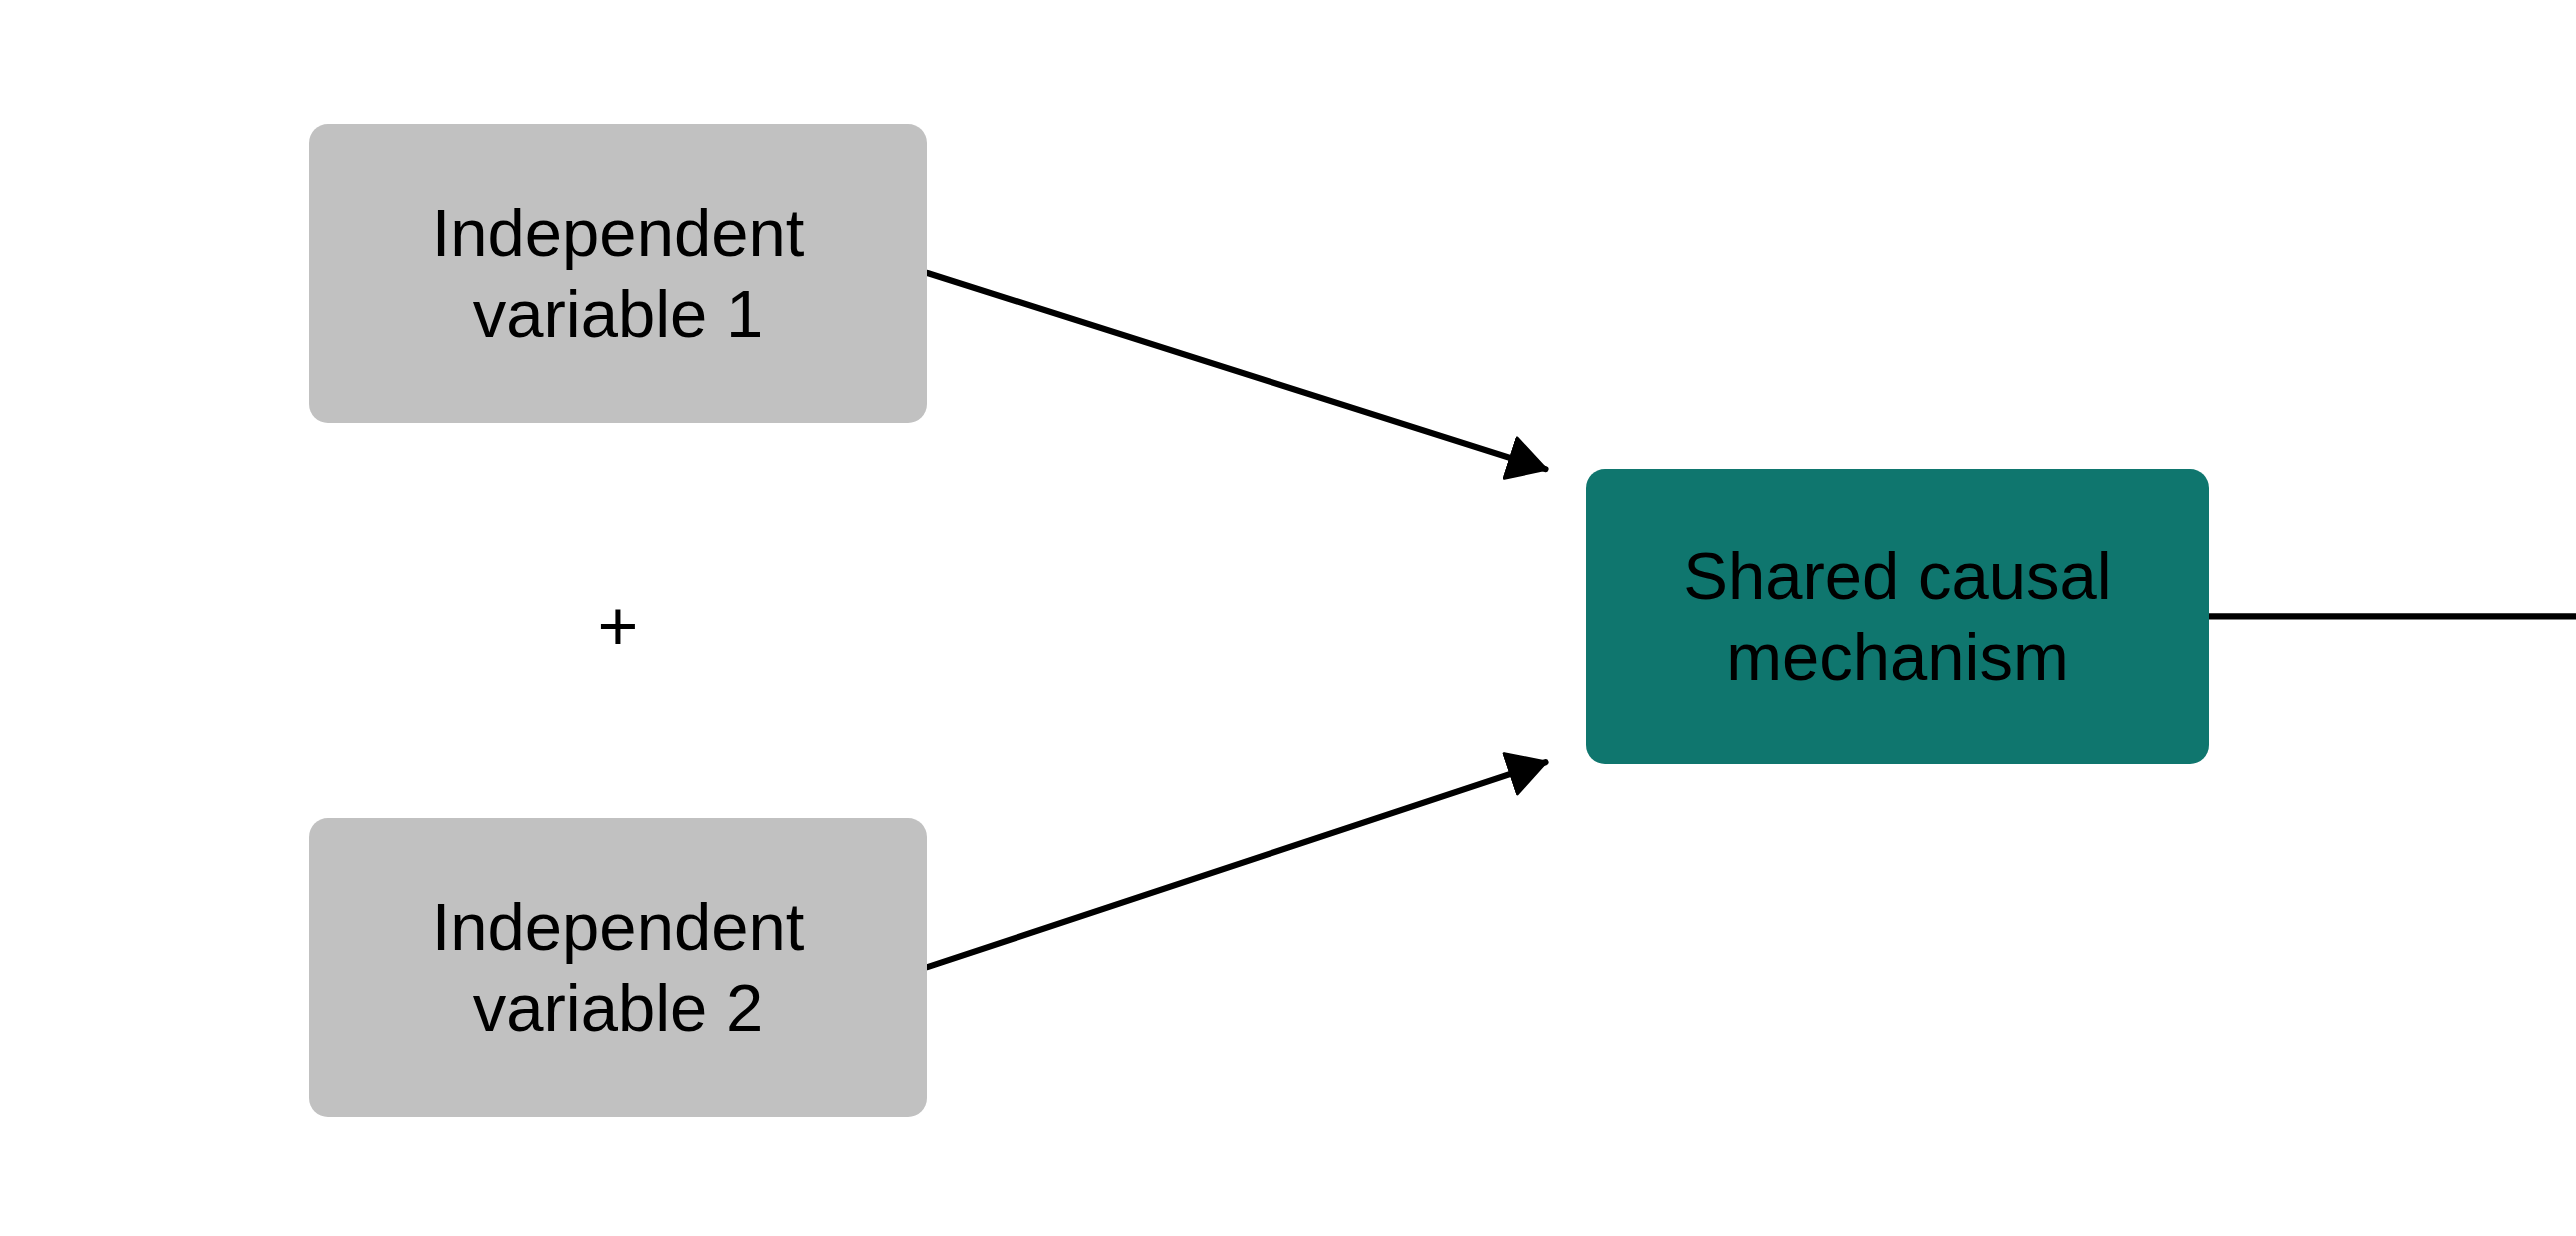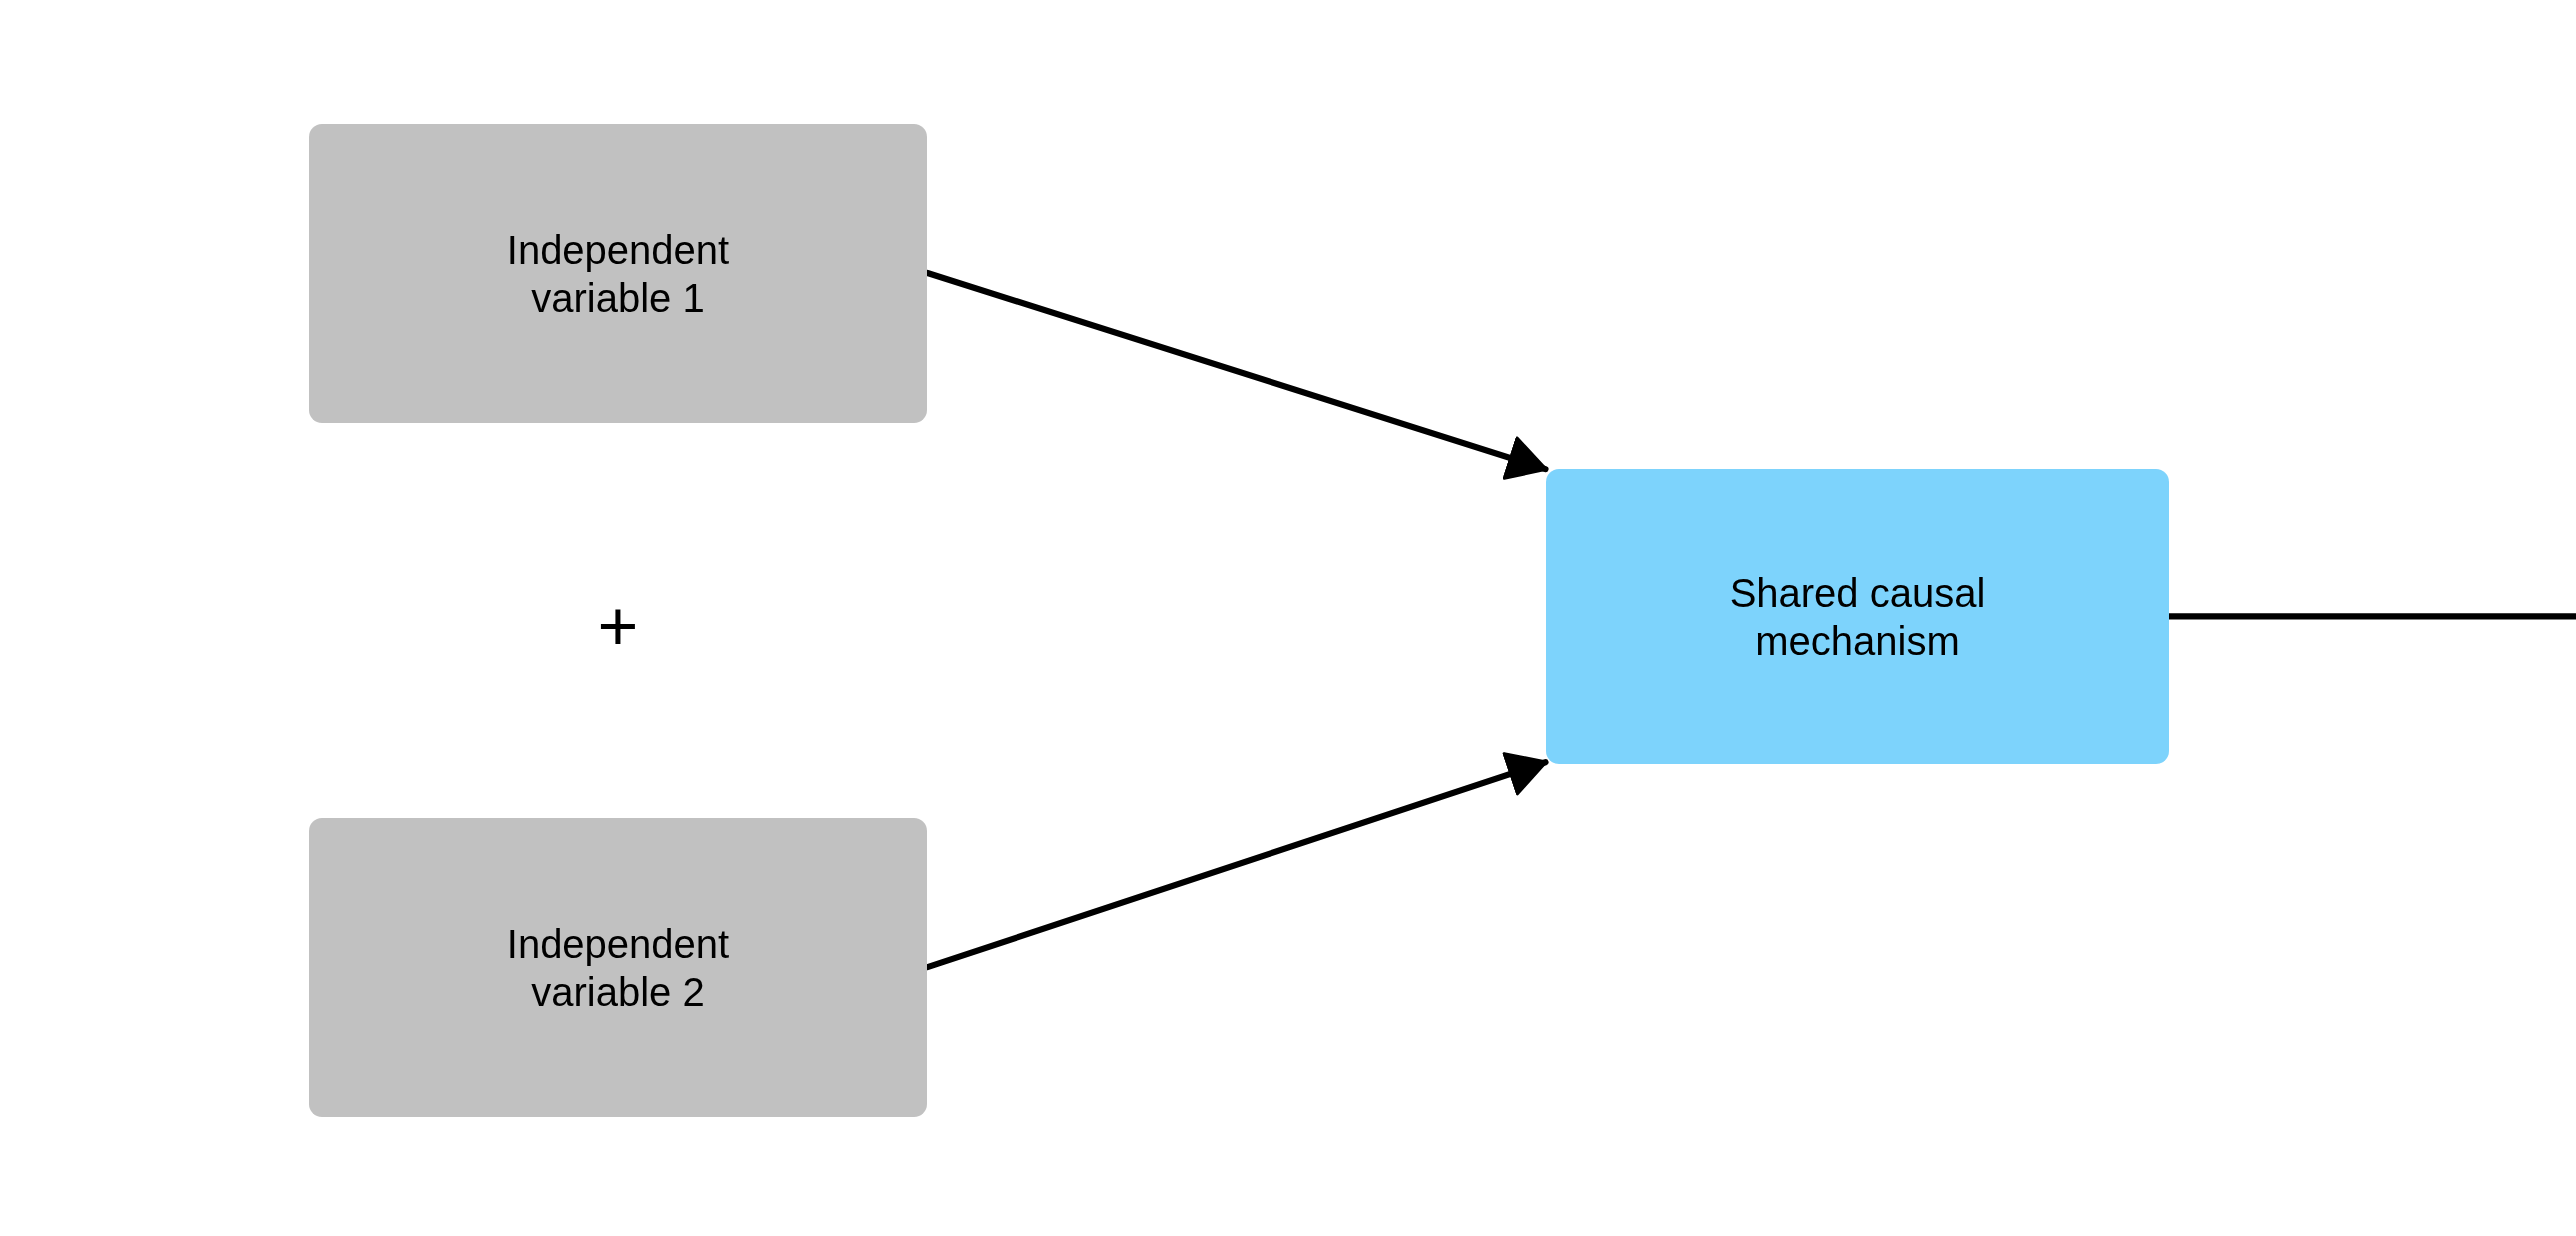--- a/index.html
+++ b/index.html
@@ -30,33 +30,34 @@
     stroke: #000000;
     stroke-width: 12;
     stroke-linecap: round;
   }
   .node {
     position: absolute;
     display: flex;
     align-items: center;
     justify-content: center;
     text-align: center;
-    border-radius: 13px;
+    border-radius: 19px;
     color: #000000;
-    font-size: 40px;
+    font-size: 67px;
     line-height: 1.2;
   }
   .node-label {
     white-space: pre-line;
   }
   .node-gray {
     background: #c1c1c1;
   }
   .node-light {
-    background: #7dd3fc;
+    background: #0f766e;
+    margin-left: 40px;
   }
   #node-iv1 { left: 309px;  top: 124px;  width: 618px; height: 299px; }
   #node-iv2 { left: 309px;  top: 818px; width: 618px; height: 299px; }
   #node-mech { left: 1546px; top: 469px;  width: 623px; height: 295px; }
   .plus {
     position: absolute;
     left: 556px;
     top: 564px;
     width: 124px;
     height: 124px;

